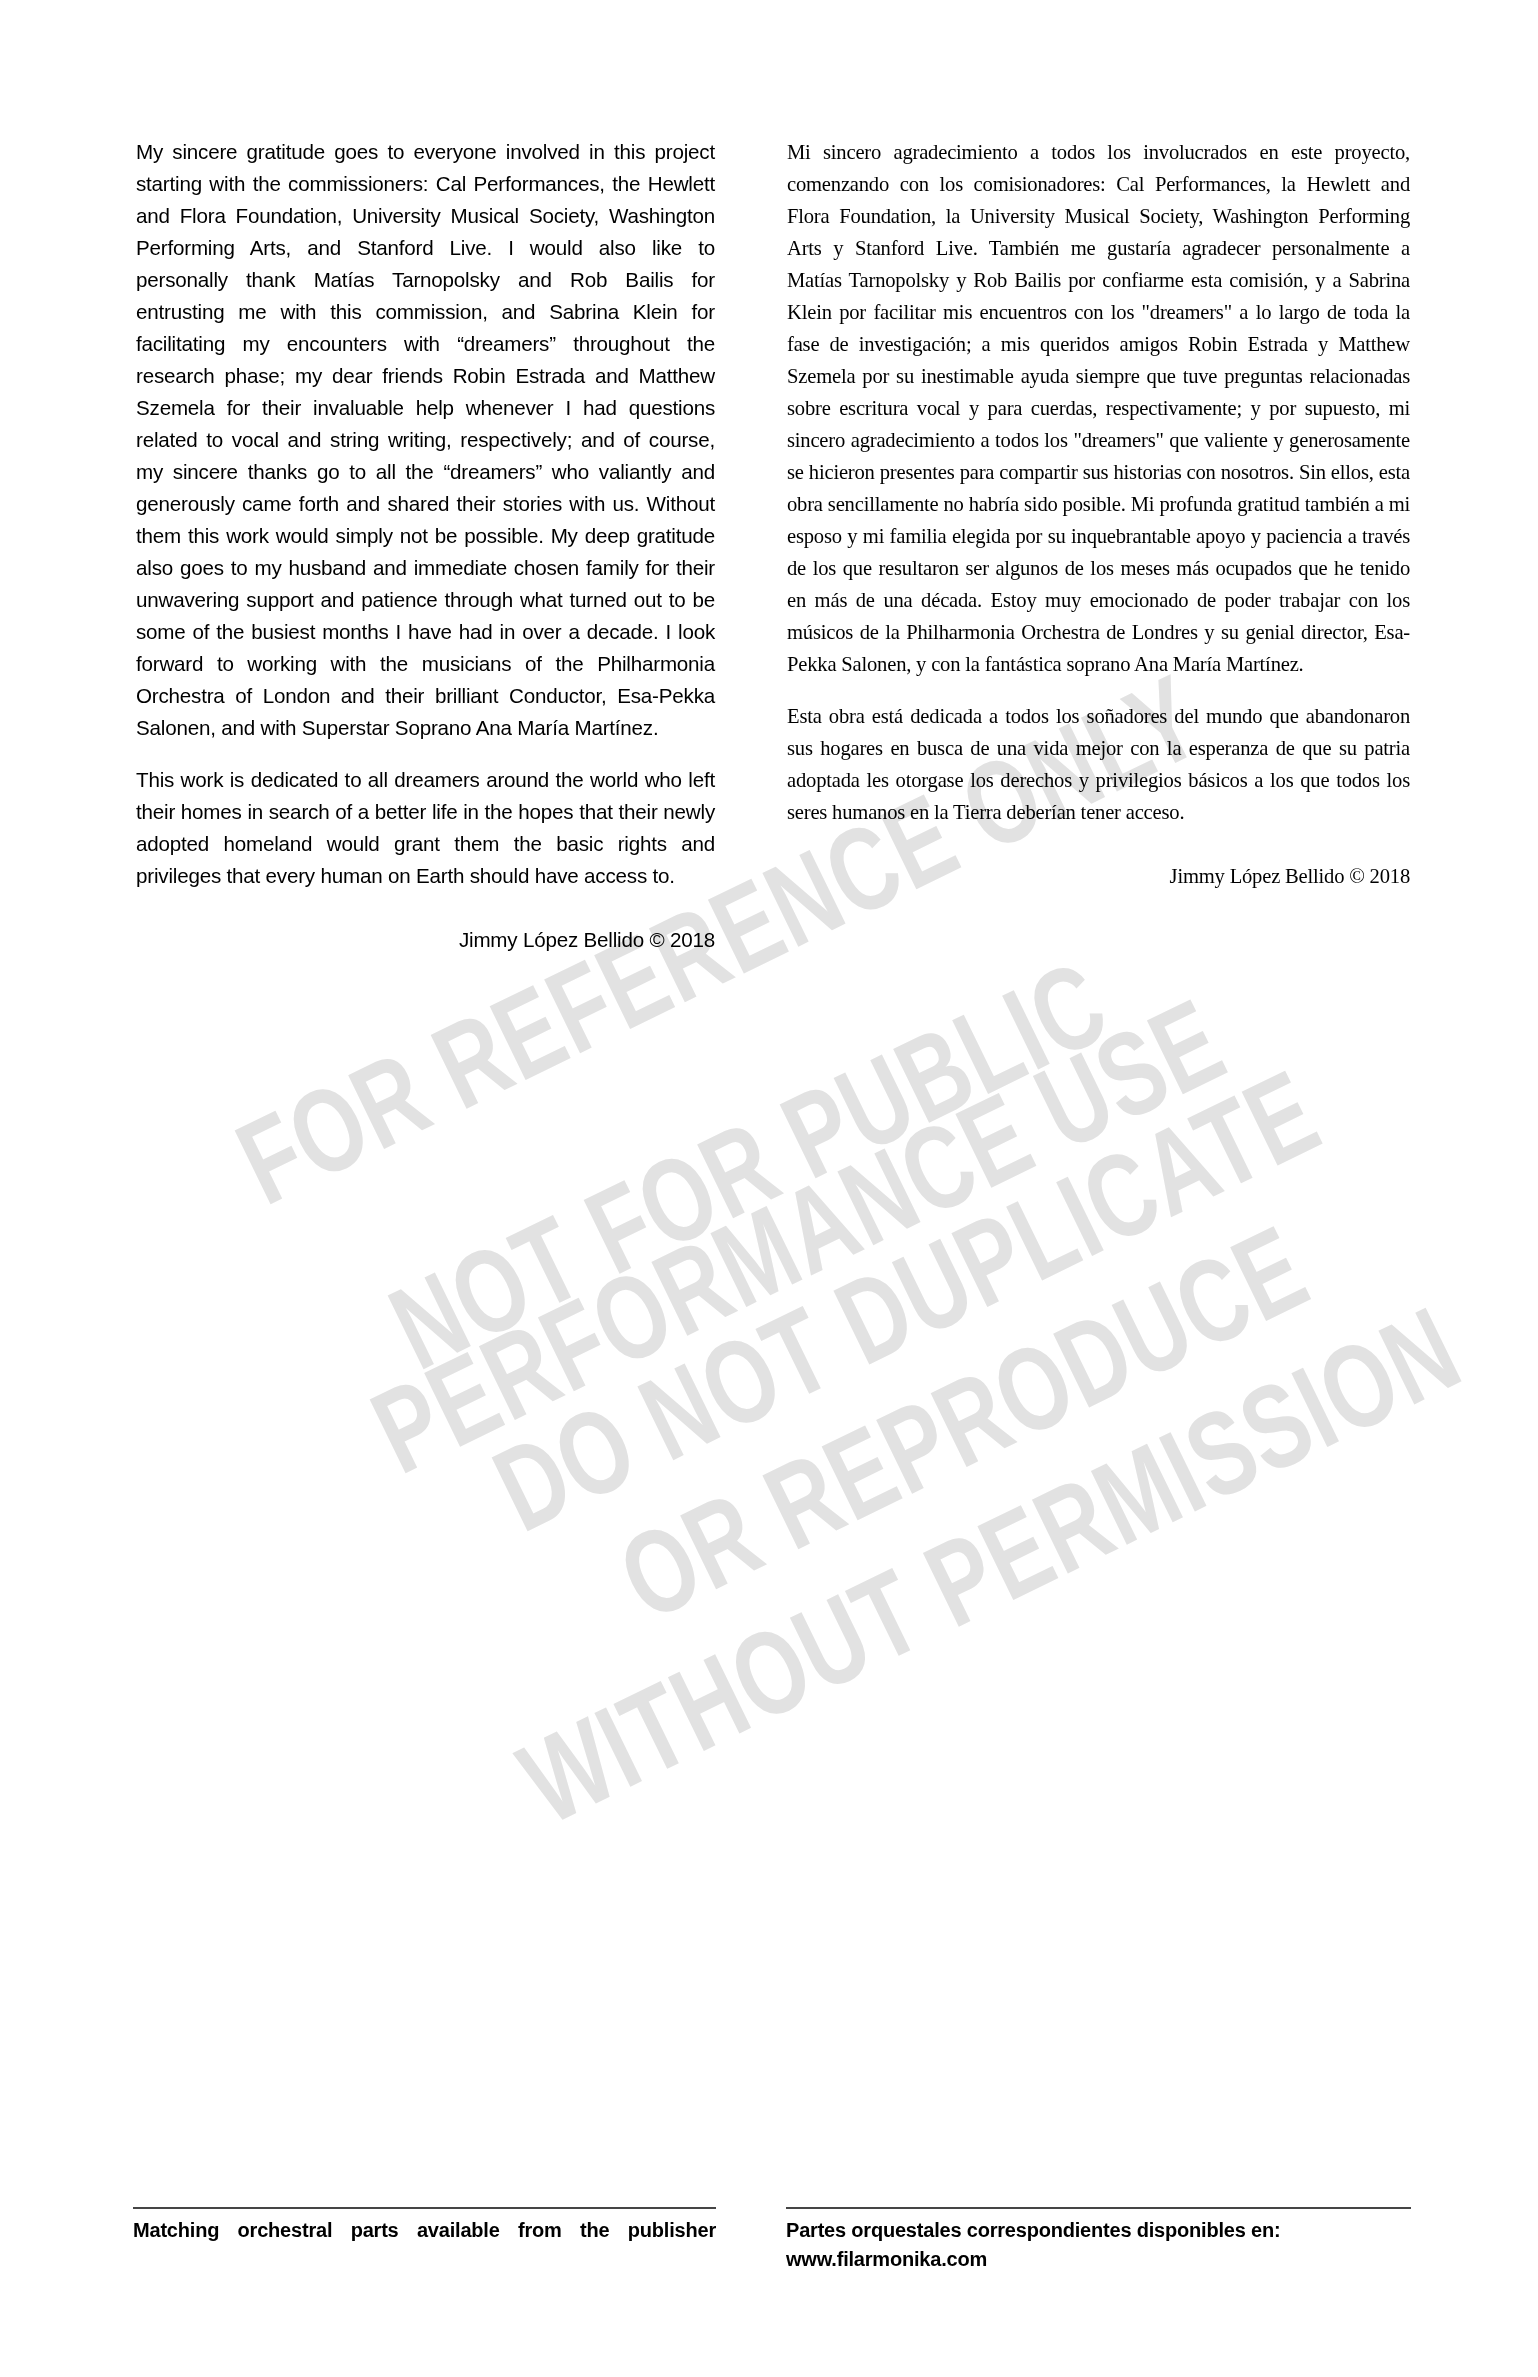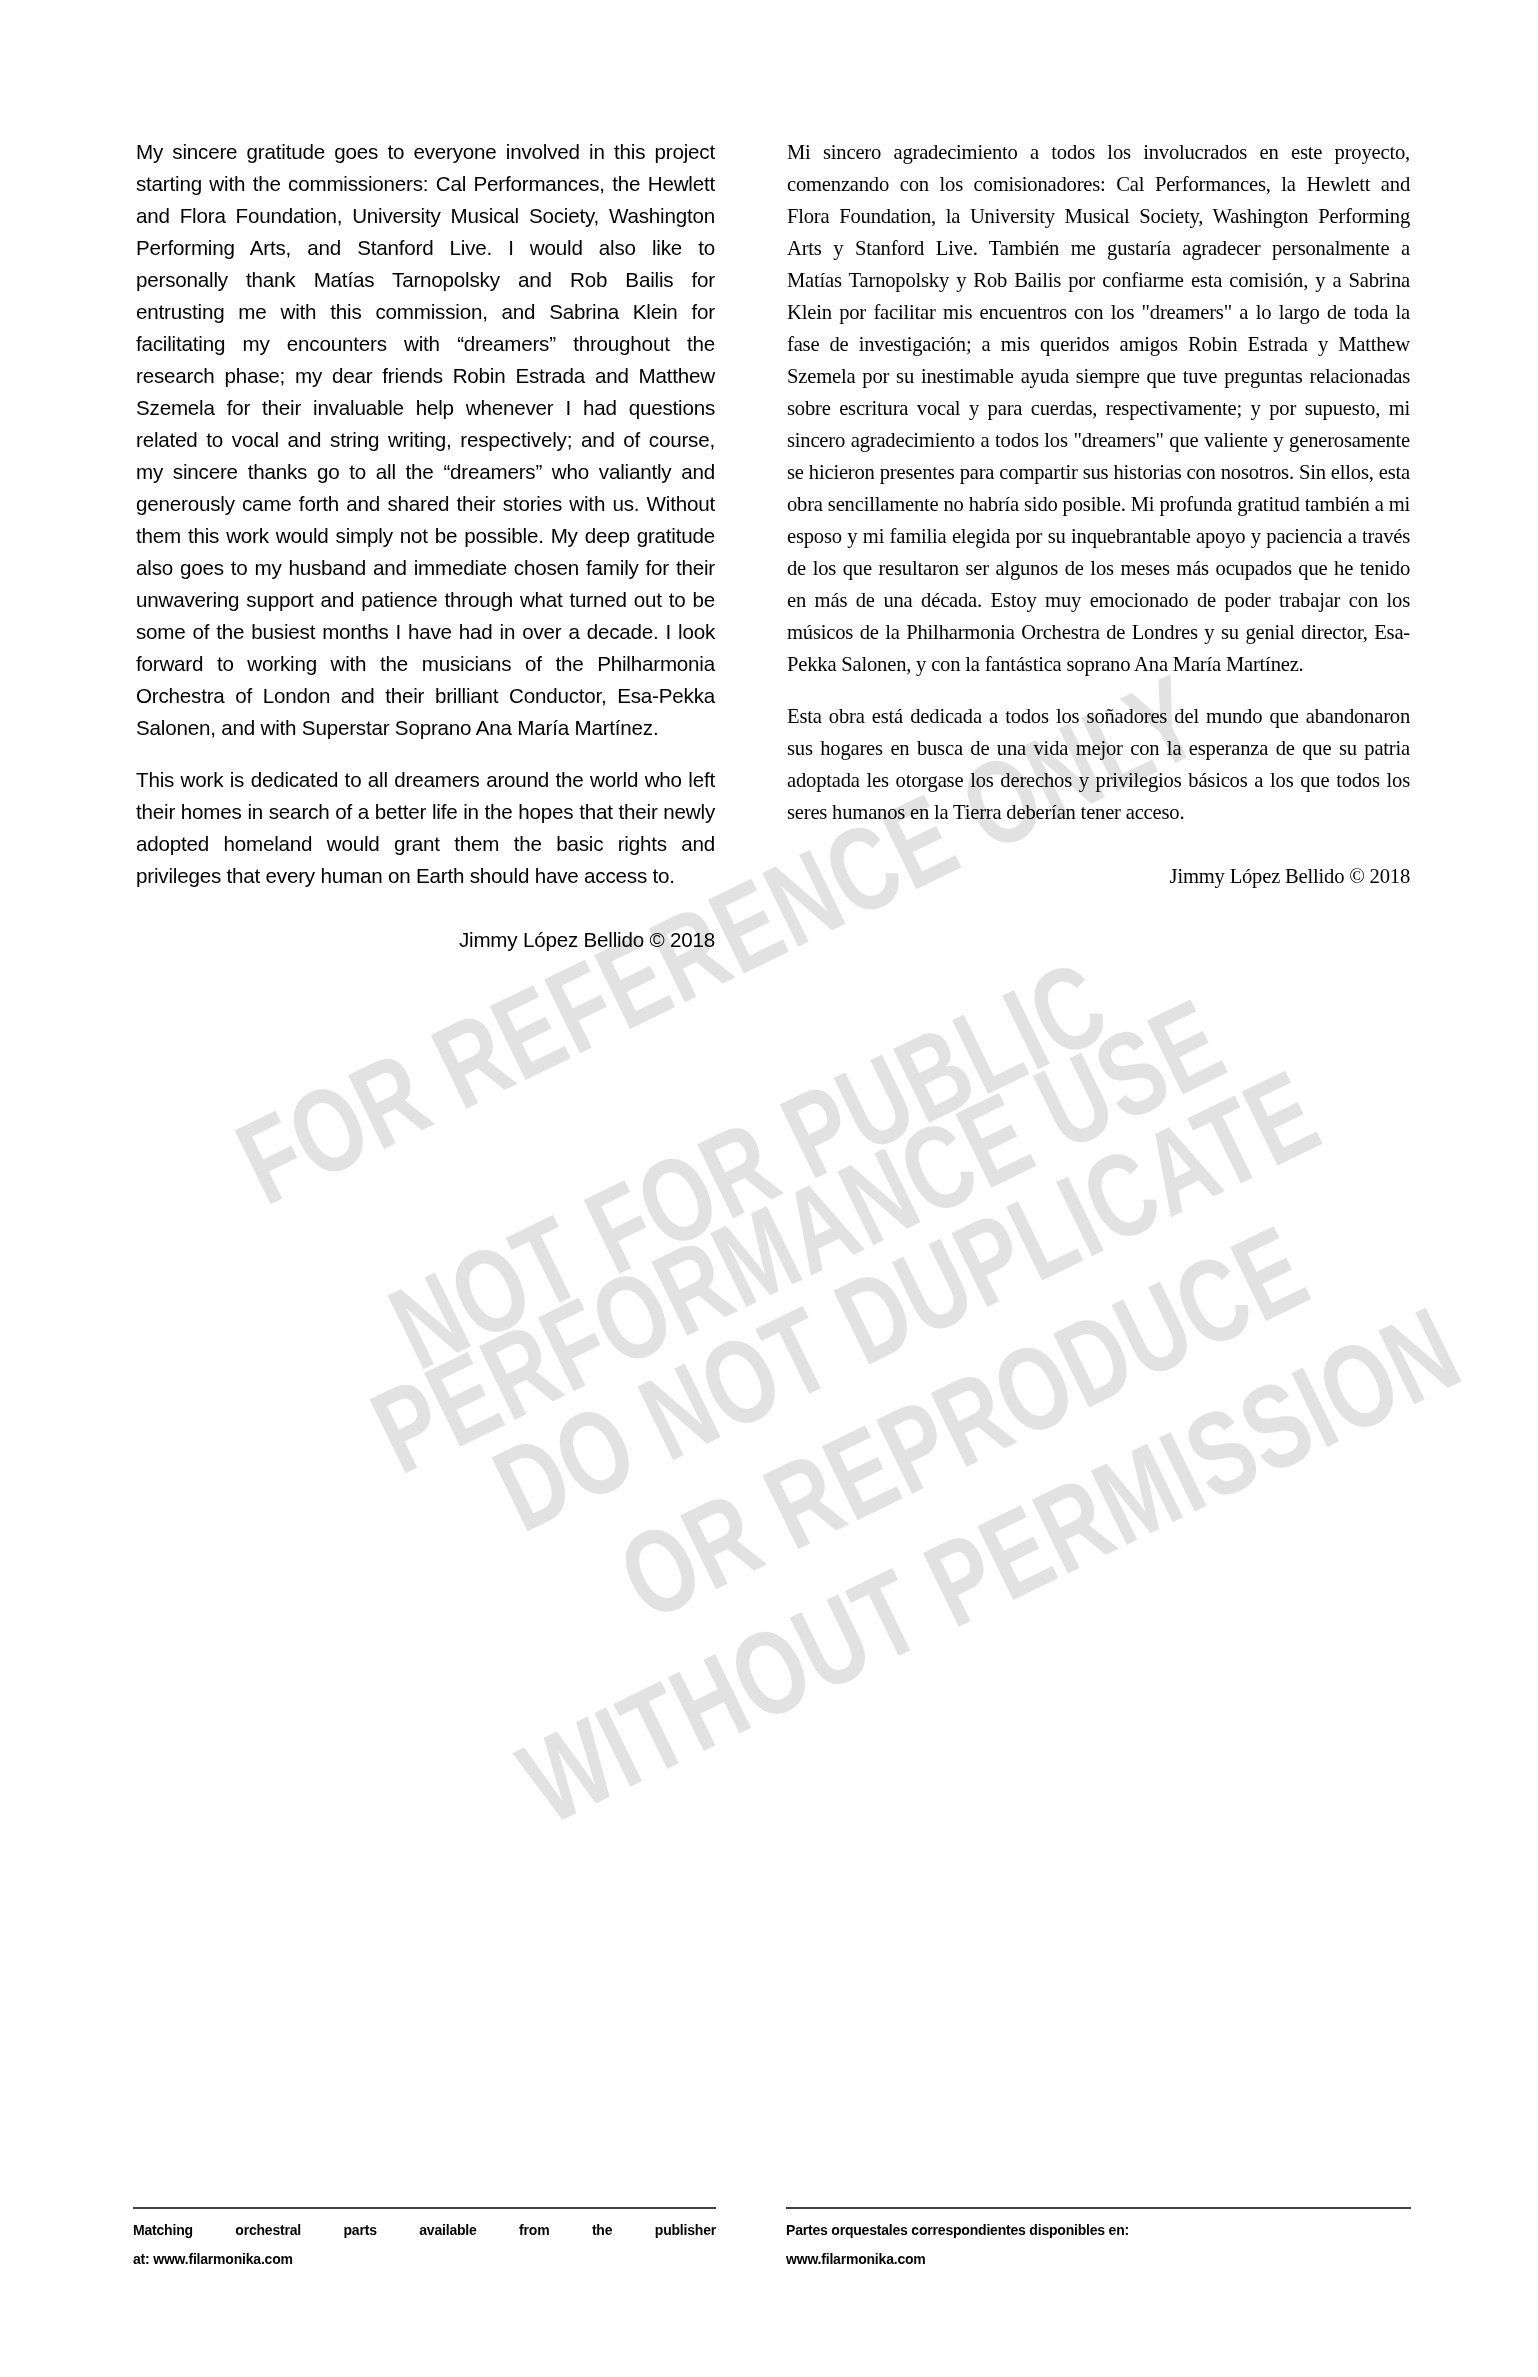--- a/index.html
+++ b/index.html
@@ -47,21 +47,21 @@
   .col-right { left: 787px; width: 623px; font-family: Liberation Serif, serif; }
   .col p { margin: 0; }
   .col .dedication { margin-top: 20px; }
   .col .signature  { margin-top: 32px; text-align: right; }
 
   
   .foot {
     position: absolute;
     top: 2207px;
     font-weight: bold;
-    font-size: 14px;
+    font-size: 20px;
     line-height: 28.5px;
     letter-spacing: -0.2px;
   }
   .foot-left  { left: 133px; width: 583px; }
   .foot-right { left: 786px; width: 625px; }
   .rule { height: 2.4px; background: #454545; margin-bottom: 7.1px; }
   .fline { white-space: nowrap; }
   .fline-justify {
     white-space: normal;
     text-align: justify;
@@ -92,21 +92,20 @@
 
     <section class="col col-right">
       <p class="para">Mi sincero agradecimiento a todos los involucrados en este proyecto, comenzando con los comisionadores: Cal Performances, la Hewlett and Flora Foundation, la University Musical Society, Washington Performing Arts y Stanford Live. También me gustaría agradecer personalmente a Matías Tarnopolsky y Rob Bailis por confiarme esta comisión, y a Sabrina Klein por facilitar mis encuentros con los "dreamers" a lo largo de toda la fase de investigación; a mis queridos amigos Robin Estrada y Matthew Szemela por su inestimable ayuda siempre que tuve preguntas relacionadas sobre escritura vocal y para cuerdas, respectivamente; y por supuesto, mi sincero agradecimiento a todos los "dreamers" que valiente y generosamente se hicieron presentes para compartir sus historias con nosotros. Sin ellos, esta obra sencillamente no habría sido posible. Mi profunda gratitud también a mi esposo y mi familia elegida por su inquebrantable apoyo y paciencia a través de los que resultaron ser algunos de los meses más ocupados que he tenido en más de una década. Estoy muy emocionado de poder trabajar con los músicos de la Philharmonia Orchestra de Londres y su genial director, Esa-Pekka Salonen, y con la fantástica soprano Ana María Martínez.</p>
       <p class="dedication">Esta obra está dedicada a todos los soñadores del mundo que abandonaron sus hogares en busca de una vida mejor con la esperanza de que su patria adoptada les otorgase los derechos y privilegios básicos a los que todos los seres humanos en la Tierra deberían tener acceso.</p>
       <p class="signature">Jimmy López Bellido © 2018</p>
     </section>
 
     <footer class="foot foot-left">
       <div class="rule"></div>
       <div class="fline fline-justify">Matching orchestral parts available from the publisher</div>
-      <div class="fline">at: www.filarmonika.com</div>
     </footer>
 
     <footer class="foot foot-right">
       <div class="rule"></div>
       <div class="fline">Partes orquestales correspondientes disponibles en:</div>
       <div class="fline">www.filarmonika.com</div>
     </footer>
 
   </div>
 </div>

